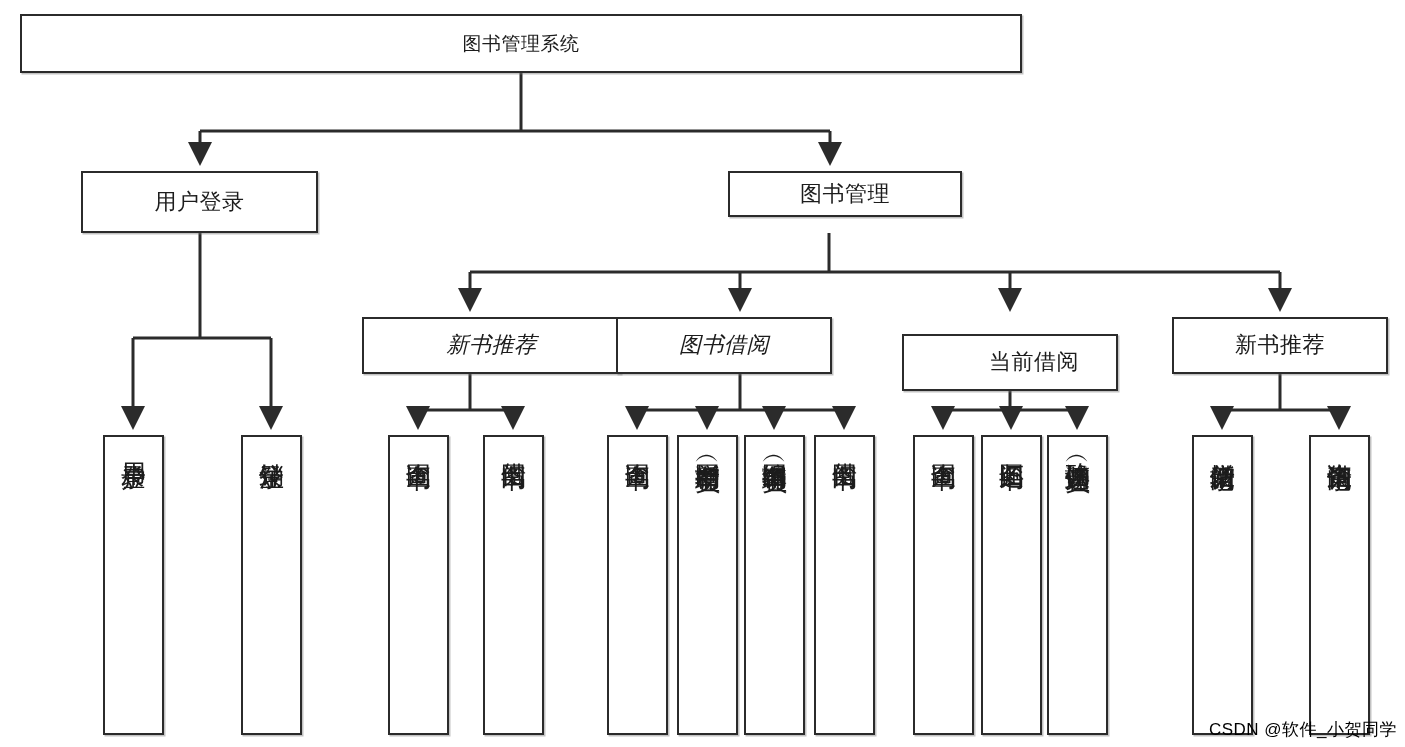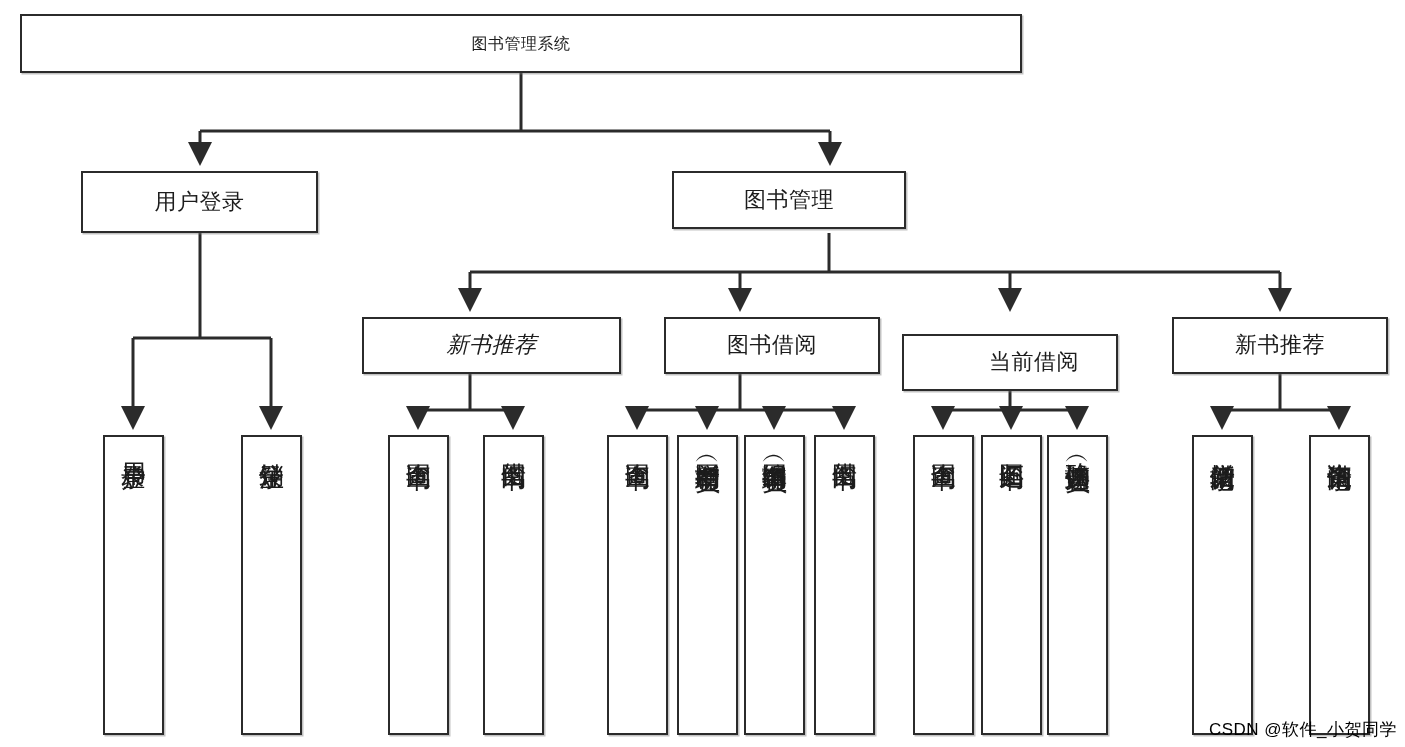--- a/index.html
+++ b/index.html
@@ -40,21 +40,21 @@
     display: block;
     text-align: center;
     line-height: 1.12;
     letter-spacing: 0.5px;
   }
   
   .node.h .lbl {
     font-size: 22px;
   }
   .node.root .lbl {
-    font-size: 16px;
+    font-size: 19px;
   }
   
   .node.v {
     align-items: flex-start;
     padding-top: 6px;
   }
   .node.v .lbl {
     writing-mode: vertical-rl;
     text-orientation: upright;
     font-size: 25px;
@@ -127,28 +127,28 @@
     </g>
   </svg>
 
   <div class="node h root" style="left:20px; top:14px; width:1002px; height:59px;">
     <span class="lbl">图书管理系统</span>
   </div>
 
   <div class="node h" style="left:81px; top:171px; width:237px; height:62px;">
     <span class="lbl">用户登录</span>
   </div>
-  <div class="node h" style="left:672px; top:171px; width:234px; height:58px;">
+  <div class="node h" style="left:728px; top:171px; width:234px; height:46px;">
     <span class="lbl">图书管理</span>
   </div>
 
   <div class="node h" style="left:362px; top:317px; width:259px; height:57px;font-style:italic;">
     <span class="lbl">新书推荐</span>
   </div>
-  <div class="node h" style="left:664px; top:317px; width:216px; height:57px;">
+  <div class="node h" style="left:616px; top:317px; width:216px; height:57px;font-style:italic;">
     <span class="lbl">图书借阅</span>
   </div>
   <div class="node h" style="left:902px; top:334px; width:216px; height:57px;padding-left:48px;">
     <span class="lbl">当前借阅</span>
   </div>
   <div class="node h" style="left:1172px; top:317px; width:216px; height:57px;">
     <span class="lbl">新书推荐</span>
   </div>
 
   <div class="node v" style="left:103px; top:435px; width:61px; height:300px;">

